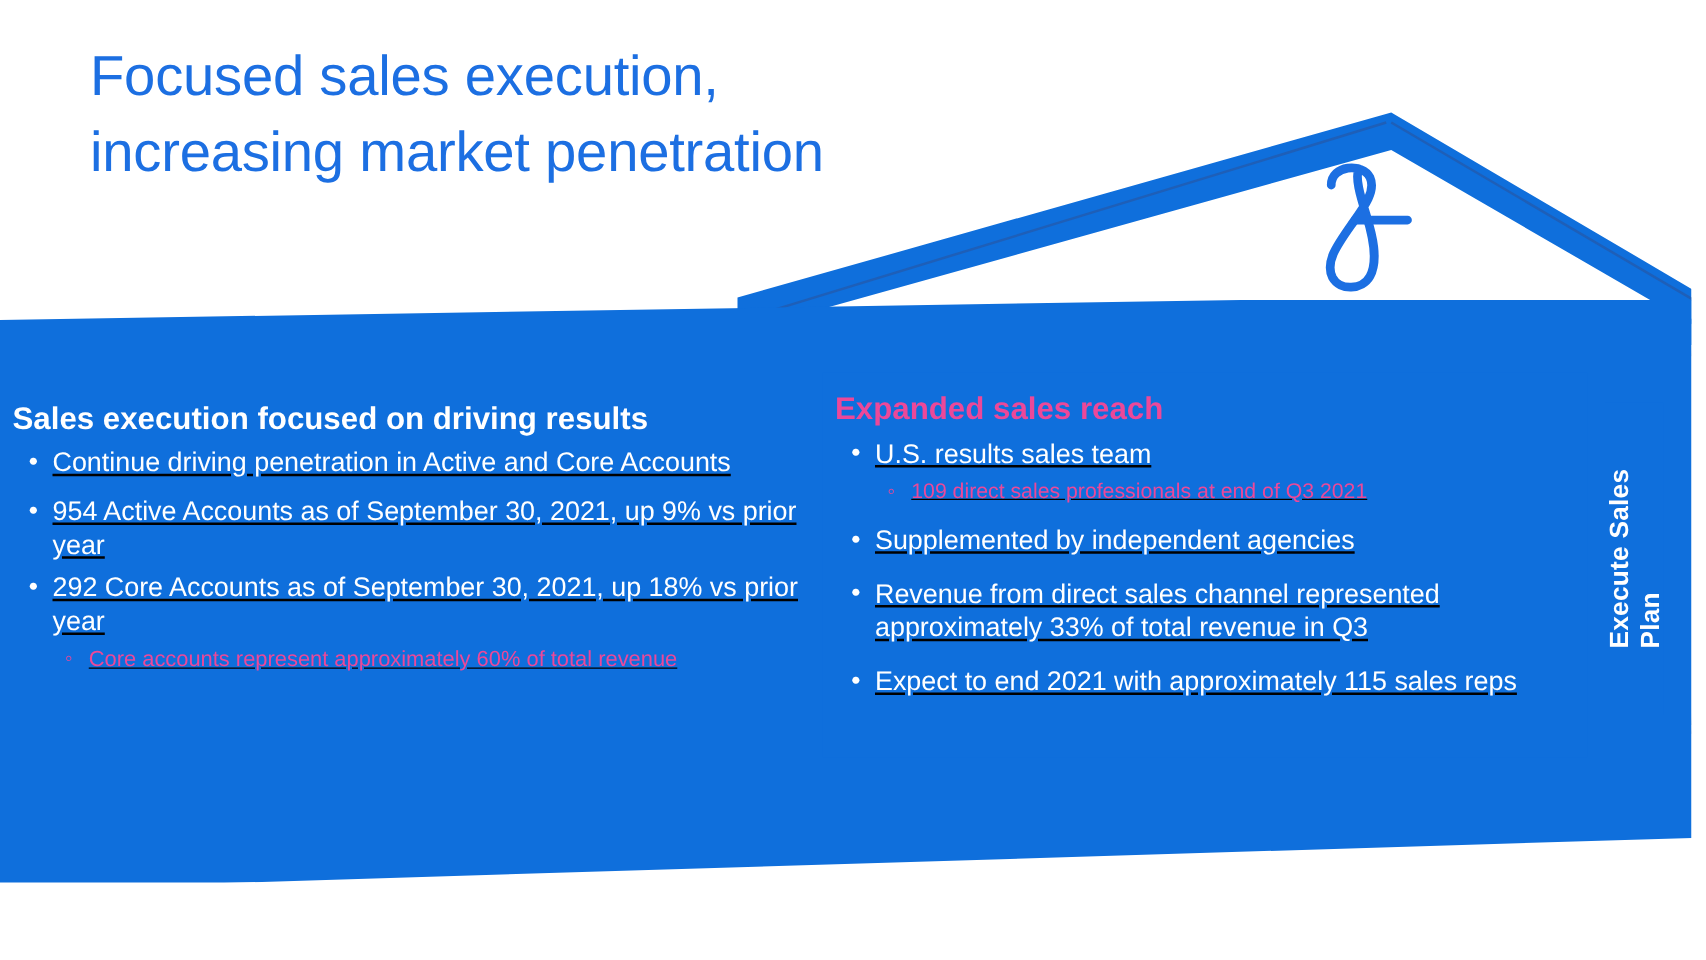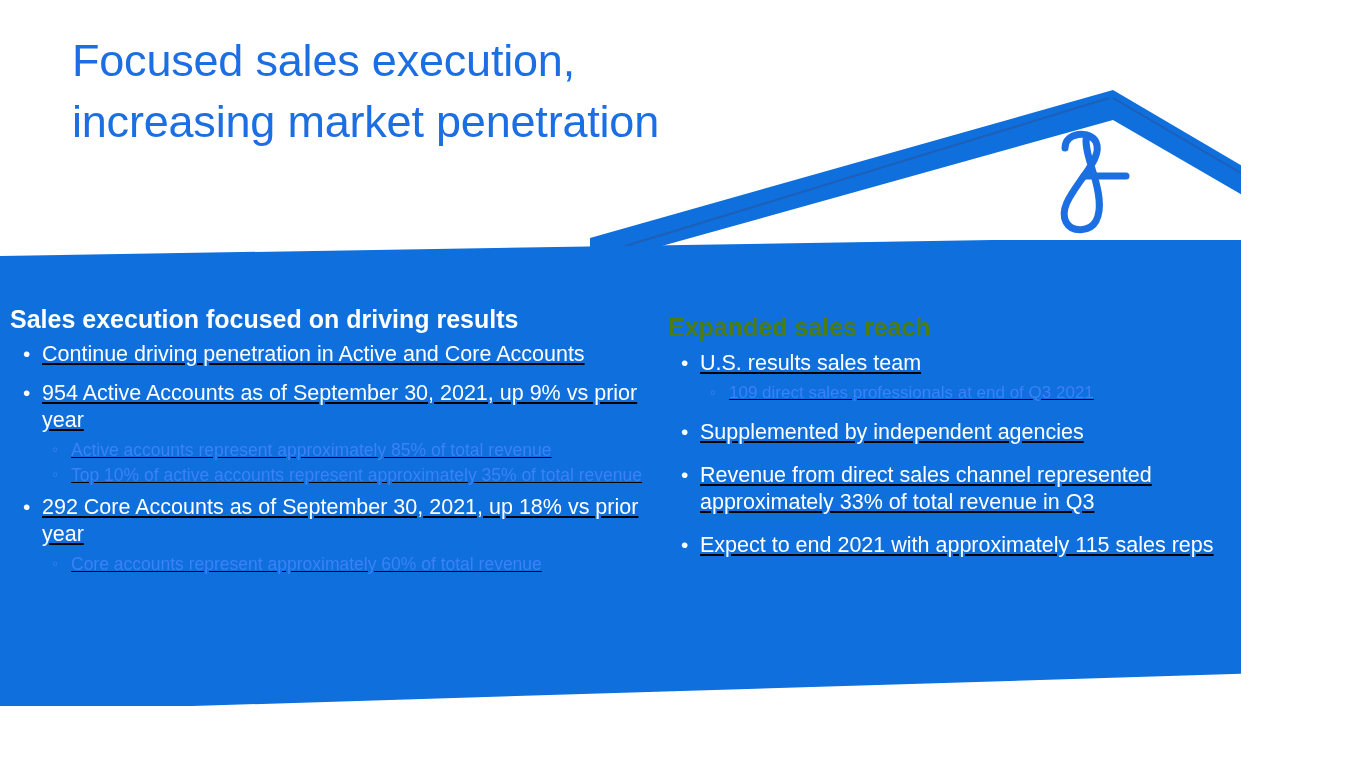--- a/index.html
+++ b/index.html
@@ -3,21 +3,21 @@
 <meta charset="utf-8">
 <style>
   html,body{margin:0;padding:0;}
   body{
     width:1365px;height:768px;
     background:#ffffff;
     font-family:"Liberation Sans", sans-serif;
     overflow:hidden;
     position:relative;
   }
-  .slide{position:absolute;inset:0;width:1241px;height:768px;overflow:hidden;background:#fff;}
+  .slide{position:absolute;inset:0;width:1353px;height:768px;overflow:hidden;background:#fff;}
 
   
   .temple{position:absolute;left:560px;top:80px;width:805px;height:240px;}
   .temple svg{display:block;}
 
   
   .title{
     position:absolute;left:72px;top:30px;width:720px;
     color:#1C6FE2;
     font-size:45px;line-height:61px;font-weight:400;
@@ -30,39 +30,39 @@
 
   
   .right-panel{
     position:absolute;left:658px;top:298px;width:612px;height:308px;
     background:#0F6FDC;
   }
 
   
   .col-left{position:absolute;left:10px;top:303px;width:640px;}
   .col-left h2{
-    margin:0 0 6px 0;color:#ffffff;font-size:25px;font-weight:700;line-height:32px;
+    margin:16px 0 6px 0;color:#ffffff;font-size:25px;font-weight:700;line-height:32px;
   }
   .col-right{position:absolute;left:668px;top:311px;width:600px;}
   .col-right h2{
-    margin:0 0 7px 0;color:#4d7c0f;font-size:25px;font-weight:700;line-height:32px;
+    margin:0 0 7px 0;color:#ec4899;font-size:25px;font-weight:700;line-height:32px;
   }
 
   ul.lvl1{list-style:none;margin:0;padding:0;text-decoration:underline;}
   ul.lvl1>li{
     position:relative;color:#ffffff;font-size:21.5px;line-height:27px;
     padding:0 0 0 32px;margin:0 0 12px 0;
   }
   ul.lvl1>li:before{
     content:"\2022";position:absolute;left:13px;top:-1px;font-size:21px;line-height:27px;
   }
   ul.lvl1>li.tight{margin-bottom:7px;}
   ul.lvl2{list-style:none;margin:4px 0 0 0;padding:0;}
   ul.lvl2>li{
-    position:relative;color:#3b82f6;font-size:17.5px;line-height:24px;
+    position:relative;color:#ec4899;font-size:17.5px;line-height:24px;
     padding:0 0 0 29px;margin:0 0 1px 0;
   }
   ul.lvl2>li:before{
     content:"\25E6";position:absolute;left:10px;top:0;font-size:17px;line-height:24px;
   }
   .col-right ul.lvl1>li{margin-bottom:16px;}
   .col-right ul.lvl1>li.nomb{margin-bottom:14px;}
   .col-right ul.lvl2>li{font-size:17px;}
 
   
@@ -189,24 +189,20 @@
   </div>
 
   <div class="col-left">
     <h2>Sales execution focused on driving results</h2>
     <ul class="lvl1">
       <li>
         <span>Continue driving penetration in Active and Core Accounts</span>
       </li>
       <li class="tight">
         <span>954 Active Accounts as of September 30, 2021, up 9% vs prior year</span>
-        <ul class="lvl2">
-          <li>Active accounts represent approximately 85% of total revenue</li>
-          <li>Top 10% of active accounts represent approximately 35% of total revenue</li>
-        </ul>
       </li>
       <li class="tight">
         <span>292 Core Accounts as of September 30, 2021, up 18% vs prior year</span>
         <ul class="lvl2">
           <li>Core accounts represent approximately 60% of total revenue</li>
         </ul>
       </li>
     </ul>
   </div>
 

